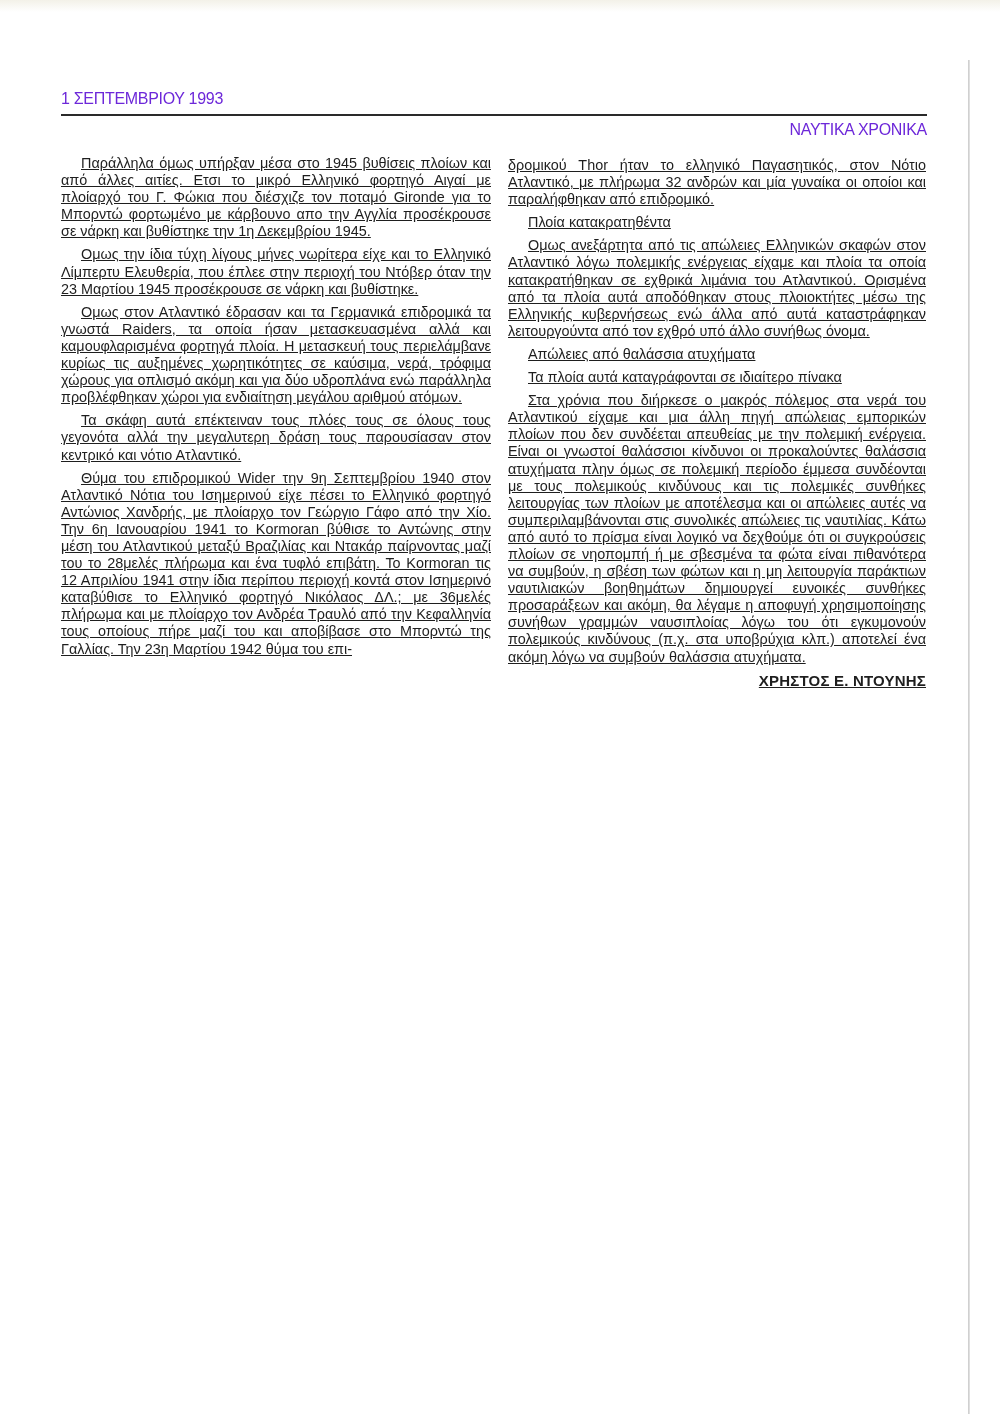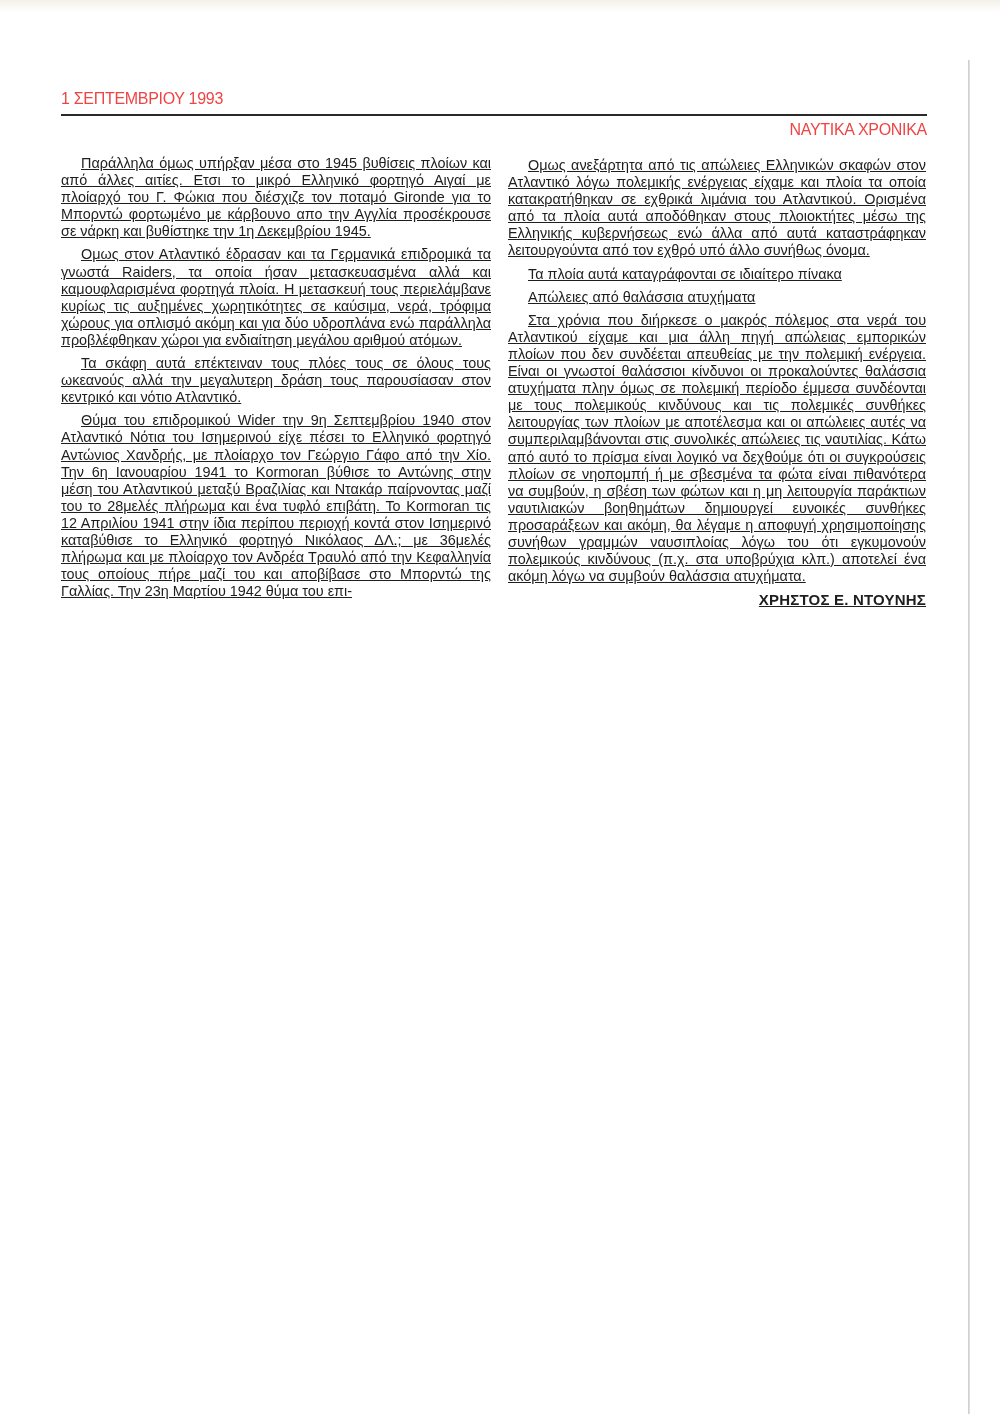--- a/index.html
+++ b/index.html
@@ -32,21 +32,21 @@
       background: linear-gradient(to bottom, #f3f1e8, #ffffff);
     }
     .header {
       position: absolute;
       left: 61px;
       top: 90px;
       width: 866px;
       height: 20px;
       font-size: 16px;
       letter-spacing: -0.3px;
-      color: #ef4444;
+      color: #6d28d9;
     }
     .header .date {
       position: absolute;
       left: 0;
       top: 0;
     }
     .header .pub {
       position: absolute;
       right: 0;
       top: 4px;
@@ -102,24 +102,27 @@
 <div class="page-edge"></div>
 
 <div class="header">
   <span class="date">1 ΣΕΠΤΕΜΒΡΙΟΥ 1993</span>
   <span class="pub">ΝΑΥΤΙΚΑ ΧΡΟΝΙΚΑ</span>
 </div>
 <div class="header-rule"></div>
 
 <div class="column col-left">
   <p class="para">Παράλληλα όμως υπήρξαν μέσα στο 1945 βυθίσεις πλοίων και από άλλες αιτίες. Ετσι το μικρό Ελληνικό φορτηγό Αιγαί με πλοίαρχό του Γ. Φώκια που διέσχιζε τον ποταμό Gironde για το Μπορντώ φορτωμένο με κάρβουνο απο την Αγγλία προσέκρουσε σε νάρκη και βυθίστηκε την 1η Δεκεμβρίου 1945.</p>
+  <p class="para">Ομως την ίδια τύχη λίγους μήνες νωρίτερα είχε και το Ελληνικό Λίμπερτυ Ελευθερία, που έπλεε στην περιοχή του Ντόβερ όταν την 23 Μαρτίου 1945 προσέκρουσε σε νάρκη και βυθίστηκε.</p>
   <p class="para">Ομως στον Ατλαντικό έδρασαν και τα Γερμανικά επιδρομικά τα γνωστά Raiders, τα οποία ήσαν μετασκευασμένα αλλά και καμουφλαρισμένα φορτηγά πλοία. Η μετασκευή τους περιελάμβανε κυρίως τις αυξημένες χωρητικότητες σε καύσιμα, νερά, τρόφιμα χώρους για οπλισμό ακόμη και για δύο υδροπλάνα ενώ παράλληλα προβλέφθηκαν χώροι για ενδιαίτηση μεγάλου αριθμού ατόμων.</p>
-  <p class="para">Τα σκάφη αυτά επέκτειναν τους πλόες τους σε όλους τους ωκεανούς αλλά την μεγαλυτερη δράση τους παρουσίασαν στον κεντρικό και νότιο Ατλαντικό.</p>
+  <p class="para">Τα σκάφη αυτά επέκτειναν τους πλόες τους σε όλους τους γεγονότα αλλά την μεγαλυτερη δράση τους παρουσίασαν στον κεντρικό και νότιο Ατλαντικό.</p>
   <p class="para">Θύμα του επιδρομικού Wider την 9η Σεπτεμβρίου 1940 στον Ατλαντικό Νότια του Ισημερινού είχε πέσει το Ελληνικό φορτηγό Αντώνιος Χανδρής, με πλοίαρχο τον Γεώργιο Γάφο από την Χίο. Την 6η Ιανουαρίου 1941 το Kormoran βύθισε το Αντώνης στην μέση του Ατλαντικού μεταξύ Βραζιλίας και Ντακάρ παίρνοντας μαζί του το 28μελές πλήρωμα και ένα τυφλό επιβάτη. Το Kormoran τις 12 Απριλίου 1941 στην ίδια περίπου περιοχή κοντά στον Ισημερινό καταβύθισε το Ελληνικό φορτηγό Νικόλαος ΔΛ.; με 36μελές πλήρωμα και με πλοίαρχο τον Ανδρέα Τραυλό από την Κεφαλληνία τους οποίους πήρε μαζί του και αποβίβασε στο Μπορντώ της Γαλλίας. Την 23η Μαρτίου 1942 θύμα του επι-</p>
 </div>
 
 <div class="column col-right">
+  <p class="para noindent">δρομικού Thor ήταν το ελληνικό Παγασητικός, στον Νότιο Ατλαντικό, με πλήρωμα 32 ανδρών και μία γυναίκα οι οποίοι και παραλήφθηκαν από επιδρομικό.</p>
+  <p class="subhead">Πλοία κατακρατηθέντα</p>
   <p class="para">Ομως ανεξάρτητα από τις απώλειες Ελληνικών σκαφών στον Ατλαντικό λόγω πολεμικής ενέργειας είχαμε και πλοία τα οποία κατακρατήθηκαν σε εχθρικά λιμάνια του Ατλαντικού. Ορισμένα από τα πλοία αυτά αποδόθηκαν στους πλοιοκτήτες μέσω της Ελληνικής κυβερνήσεως ενώ άλλα από αυτά καταστράφηκαν λειτουργούντα από τον εχθρό υπό άλλο συνήθως όνομα.</p>
+  <p class="subhead">Απώλειες από θαλάσσια ατυχήματα</p>
   <p class="subhead">Τα πλοία αυτά καταγράφονται σε ιδιαίτερο πίνακα</p>
-  <p class="subhead">Απώλειες από θαλάσσια ατυχήματα</p>
   <p class="para">Στα χρόνια που διήρκεσε ο μακρός πόλεμος στα νερά του Ατλαντικού είχαμε και μια άλλη πηγή απώλειας εμπορικών πλοίων που δεν συνδέεται απευθείας με την πολεμική ενέργεια. Είναι οι γνωστοί θαλάσσιοι κίνδυνοι οι προκαλούντες θαλάσσια ατυχήματα πλην όμως σε πολεμική περίοδο έμμεσα συνδέονται με τους πολεμικούς κινδύνους και τις πολεμικές συνθήκες λειτουργίας των πλοίων με αποτέλεσμα και οι απώλειες αυτές να συμπεριλαμβάνονται στις συνολικές απώλειες τις ναυτιλίας. Κάτω από αυτό το πρίσμα είναι λογικό να δεχθούμε ότι οι συγκρούσεις πλοίων σε νηοπομπή ή με σβεσμένα τα φώτα είναι πιθανότερα να συμβούν, η σβέση των φώτων και η μη λειτουργία παράκτιων ναυτιλιακών βοηθημάτων δημιουργεί ευνοικές συνθήκες προσαράξεων και ακόμη, θα λέγαμε η αποφυγή χρησιμοποίησης συνήθων γραμμών ναυσιπλοίας λόγω του ότι εγκυμονούν πολεμικούς κινδύνους (π.χ. στα υποβρύχια κλπ.) αποτελεί ένα ακόμη λόγω να συμβούν θαλάσσια ατυχήματα.</p>
   <p class="signature">ΧΡΗΣΤΟΣ Ε. ΝΤΟΥΝΗΣ</p>
 </div>
 
 </body></html>

